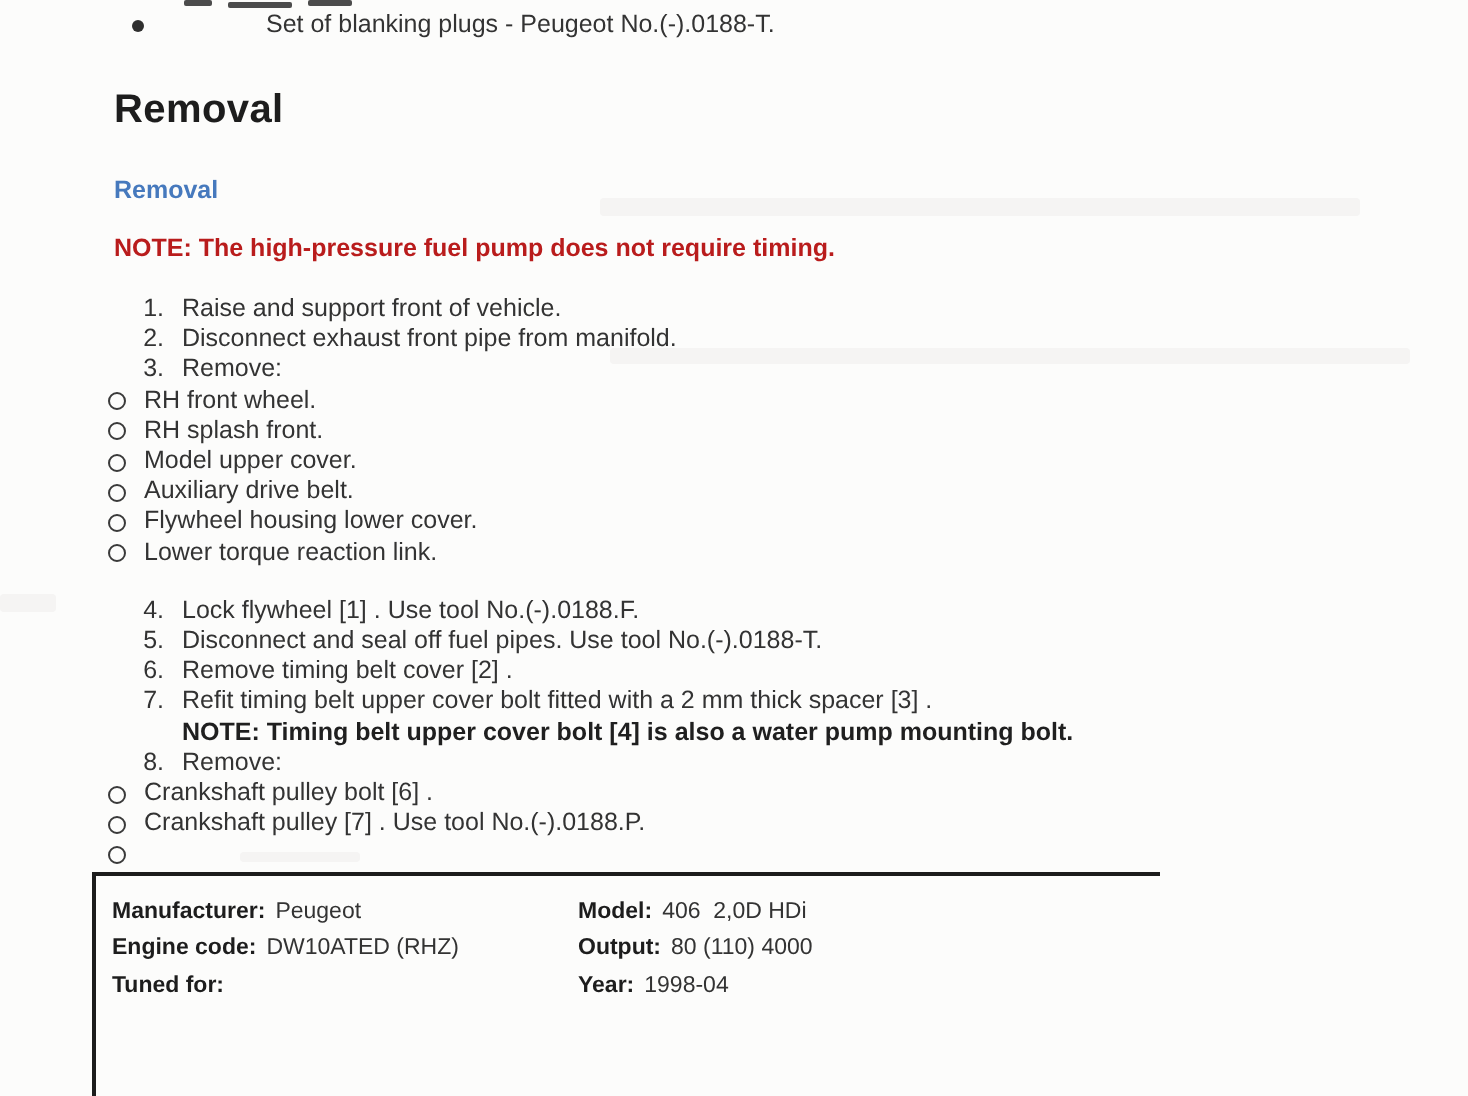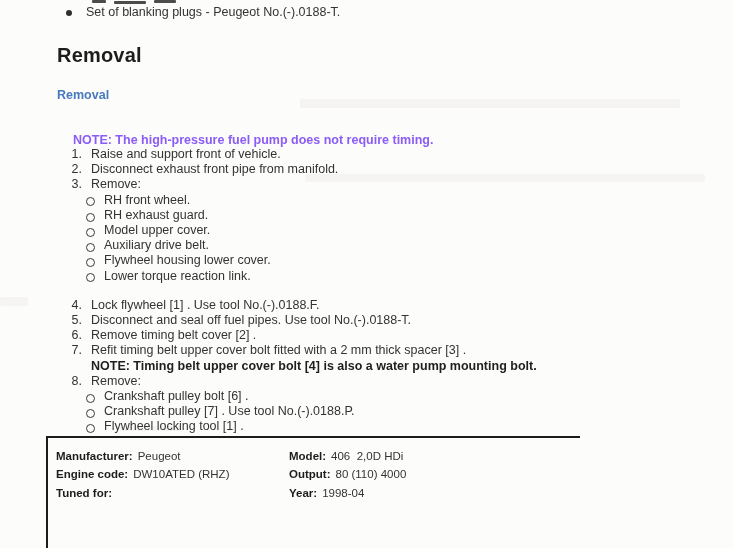--- a/index.html
+++ b/index.html
@@ -2,41 +2,41 @@
 <html><head>
 <meta charset="utf-8">
 <style>
   html,body{margin:0;padding:0;}
   body{
     width:734px;height:548px;position:relative;overflow:hidden;
     background:#fcfcfb;
     font-family:"Liberation Sans","DejaVu Sans",sans-serif;
     color:#333;
   }
-  .abs{position:absolute;}
+  .abs{position:absolute;gap:47px;}
   
   .clip-frag{left:92px;top:0;height:4px;display:flex;gap:8px;}
   .clip-frag i{display:block;height:3px;background:#4c4c4c;border-radius:1px;}
   .clip-frag i:nth-child(1){width:14px;}
   .clip-frag i:nth-child(2){width:32px;margin-top:1px;}
   .clip-frag i:nth-child(3){width:22px;}
   
   .top-bullet{left:0;top:5px;padding-left:66px;display:flex;align-items:flex-start;font-size:12.5px;line-height:15px;}
   .top-bullet .dot{width:6px;height:6px;border-radius:50%;background:#2f2f2f;margin:5px 14px 0 0;flex:none;}
   
   h1.title{left:57px;top:44px;margin:0;font-size:20px;font-weight:bold;color:#1d1d1d;letter-spacing:.2px;}
   .sublink{left:57px;top:88px;font-size:12.5px;font-weight:bold;color:#4679bd;text-decoration:none;cursor:pointer;}
-  .note-main{left:57px;top:117px;margin:16px;font-size:12.5px;font-weight:bold;color:#8b5cf6;}
+  .note-main{left:57px;top:117px;margin:0;font-size:12.5px;font-weight:bold;color:#b91c1c;}
   
   .steps{left:0;top:147px;right:0;}
   .step,.sub{display:flex;font-size:12.5px;line-height:15.2px;color:#333;}
   .step .num{width:82px;text-align:right;flex:none;}
   .step .txt{margin-left:9px;white-space:pre-wrap;}
   .step .txt.bold{font-weight:bold;color:#1f1f1f;}
-  .sub{padding-left:86px;align-items:center;}
+  .sub{padding-left:54px;}
   .sub .circle{width:7px;height:7px;border:1.3px solid #3a3a3a;border-radius:50%;margin:3.5px 0 0 0;flex:none;background:transparent;}
   .sub .txt{margin-left:9px;white-space:pre-wrap;}
   .gap{height:14px;}
   
   .infobox{left:46px;top:436px;width:532px;height:112px;border-top:2px solid #1c1c1c;border-left:2px solid #1c1c1c;}
   .infobox .col{position:absolute;top:9px;font-size:11.5px;line-height:18.3px;color:#333;}
   .infobox .col.left{left:8px;}
   .infobox .col.right{left:241px;}
   .infobox b{color:#1d1d1d;}
   .infobox .val{margin-left:5px;white-space:pre;}
@@ -78,21 +78,21 @@
     <div class="step">
       <span class="num">3.</span>
       <span class="txt">Remove:</span>
     </div>
     <div class="sub">
       <span class="circle"></span>
       <span class="txt">RH front wheel.</span>
     </div>
     <div class="sub">
       <span class="circle"></span>
-      <span class="txt">RH exhaust guard.</span>
+      <span class="txt">RH splash front.</span>
     </div>
     <div class="sub">
       <span class="circle"></span>
       <span class="txt">Model upper cover.</span>
     </div>
     <div class="sub">
       <span class="circle"></span>
       <span class="txt">Auxiliary drive belt.</span>
     </div>
     <div class="sub">
@@ -133,21 +133,20 @@
     <div class="sub">
       <span class="circle"></span>
       <span class="txt">Crankshaft pulley bolt [6] .</span>
     </div>
     <div class="sub">
       <span class="circle"></span>
       <span class="txt">Crankshaft pulley [7] . Use tool No.(-).0188.P.</span>
     </div>
     <div class="sub">
       <span class="circle"></span>
-      <span class="txt">Flywheel locking tool [1] .</span>
     </div>
 
   </div>
 
   <div class="abs infobox">
     <div class="col left">
       <div>
         <b>Manufacturer:</b><span class="val">Peugeot</span>
       </div>
       <div>

